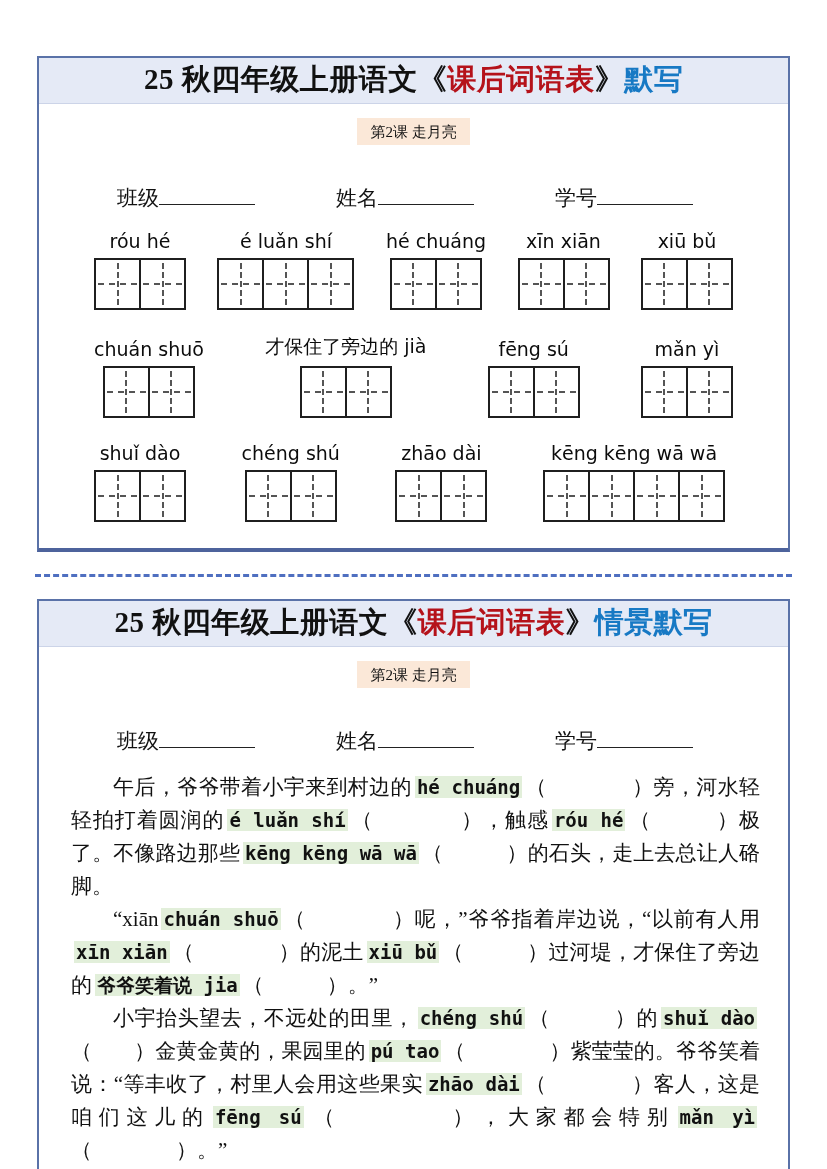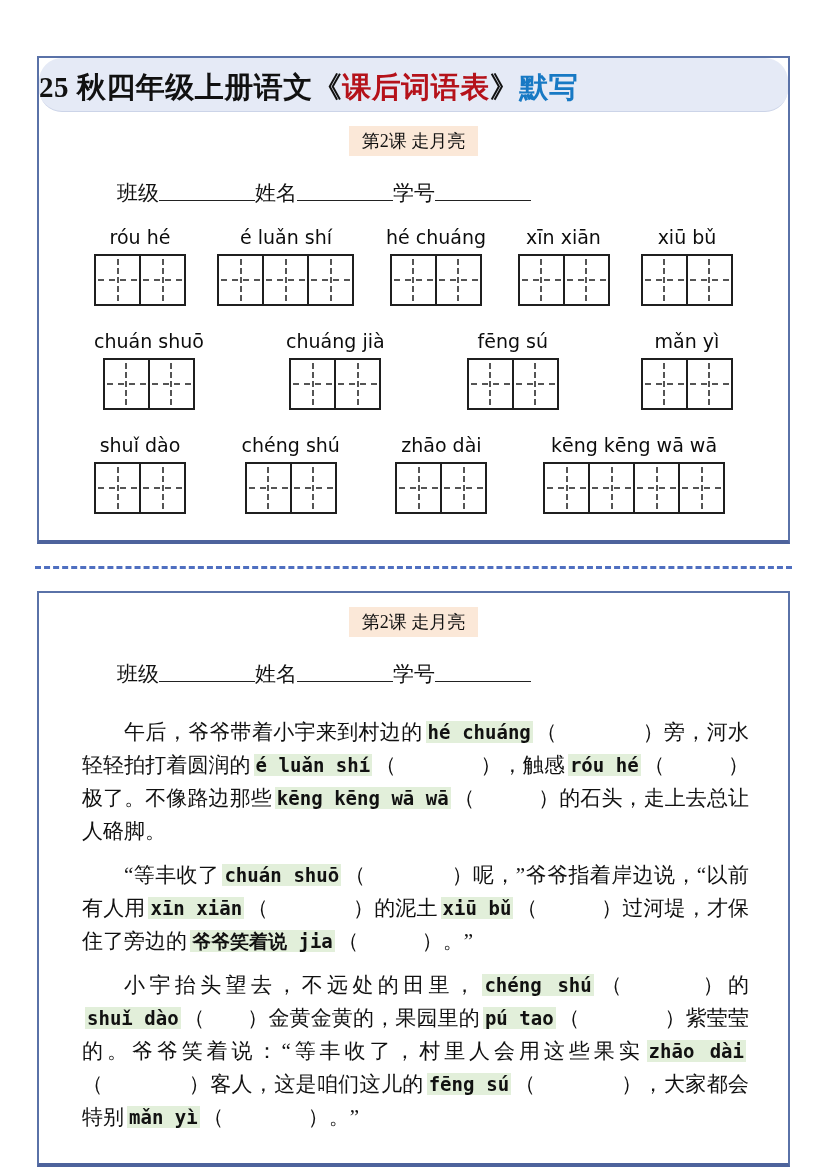--- a/index.html
+++ b/index.html
@@ -11,33 +11,32 @@
   .page{width:827px;height:1169px;position:relative;}
   .box{
     margin:0 37px;background:#fff;
     border:2px solid var(--border-blue,#5a72a8);
     border-bottom:4px solid var(--border-blue-dark,#4d639c);
   }
   #box1{margin-top:56px;}
   #box2{margin-top:22px;}
   .band{
     background:var(--band,#e5eaf6);
-    padding:12px 0 6px;
+    text-align:center;padding:4px 0 6px;
     border-bottom:1px solid #ccd4e8;
-    border-radius:23px;
   }
   .title{margin:0;font-size:29px;font-weight:bold;letter-spacing:.5px;line-height:1.2;}
   .title .red{color:var(--accent-red,#b5121a);}
   .title .blue{color:var(--accent-blue,#1779c4);}
   .subtitle{
-    display:table;margin:14px auto 0;
+    display:table;margin:14px auto 16px;
     background:var(--subtitle-band,#fbe8d8);
-    font-size:18px;padding:5px 13px 4px;line-height:1.2;
-  }
-  .fields{display:flex;justify-content:flex-start;padding:22px 95px 0 78px;font-size:21px;}
+    font-size:15px;padding:5px 13px 4px;line-height:1.2;
+  }
+  .fields{display:flex;justify-content:space-between;padding:22px 95px 0 78px;font-size:21px;}
   .field{white-space:nowrap;}
   .field .blank{
     display:inline-block;width:96px;height:1.02em;
     border-bottom:1.6px solid #222;vertical-align:baseline;
   }
   
   .word-rows{padding:18px 55px 26px;}
   .word-row{display:flex;justify-content:space-between;align-items:flex-end;margin-top:24px;}
   .word-row:first-child{margin-top:0;}
   .word-row.row3{padding-right:8px;}
@@ -54,21 +53,21 @@
     border-left:2px dashed #555;margin-left:-1px;
   }
   .cell::after{
     content:"";position:absolute;top:50%;left:2px;right:2px;
     border-top:2px dashed #555;margin-top:-1px;
   }
   
   .cutline{margin:22px 35px 0;border-top:3px dashed #4f6fc0;height:0;}
   
   .passage{padding:16px 28px 18px 32px;font-size:21px;line-height:33px;text-align:justify;}
-  .para{margin:11px;text-indent:2em;}
+  .para{margin:0;text-indent:2em;}
   .py{
     font-family:"DejaVu Sans Mono","Liberation Mono",monospace;
     font-weight:bold;font-size:19px;
     background:var(--highlight,#e2efda);
     padding:0 2px;margin:0 3px;white-space:nowrap;
   }
 </style>
 </head>
 <body>
 
@@ -125,21 +124,21 @@
         </div>
         <div class="word-row">
           <div class="word-group">
             <div class="pinyin-label">chuán shuō</div>
             <div class="grid">
               <div class="cell"></div>
               <div class="cell"></div>
             </div>
           </div>
           <div class="word-group">
-            <div class="pinyin-label">chuáng jià</div>
+            <div class="pinyin-label">才保住了旁边的 jià</div>
             <div class="grid">
               <div class="cell"></div>
               <div class="cell"></div>
             </div>
           </div>
           <div class="word-group">
             <div class="pinyin-label">fēng sú</div>
             <div class="grid">
               <div class="cell"></div>
               <div class="cell"></div>
@@ -184,26 +183,29 @@
               <div class="cell"></div>
             </div>
           </div>
         </div>
       </div>
   </section>
 
   <div class="cutline"></div>
 
   <section class="box" id="box2">
+    <header class="band">
+      <h1 class="title"><span>25 秋四年级上册语文</span><span>《</span><span class="red">课后词语表</span><span>》</span><span class="blue">情景默写</span></h1>
+    </header>
     <div class="subtitle">第2课 走月亮</div>
     <div class="fields">
         <div class="field"><span>班级</span><span class="blank"></span></div>
         <div class="field"><span>姓名</span><span class="blank"></span></div>
         <div class="field"><span>学号</span><span class="blank"></span></div>
       </div>
     <div class="passage">
         <p class="para"><span>午后，爷爷带着小宇来到村边的</span><span class="py">hé chuáng</span><span>（　　　　）旁，河水轻轻拍打着圆润的</span><span class="py">é luǎn shí</span><span>（　　　　），触感</span><span class="py">róu hé</span><span>（　　　）极了。不像路边那些</span><span class="py">kēng kēng wā wā</span><span>（　　　）的石头，走上去总让人硌脚。</span></p>
-        <p class="para"><span>“等丰收了</span><span class="py">chuán shuō</span><span>（　　　　）呢，”爷爷指着岸边说，“以前有人用</span><span class="py">xīn xiān</span><span>（　　　　）的泥土</span><span class="py">xiū bǔ</span><span>（　　　）过河堤，才保住了旁边的</span><span class="py">爷爷笑着说 jia</span><span>（　　　）。”</span></p>
+        <p class="para"><span>“xiān</span><span class="py">chuán shuō</span><span>（　　　　）呢，”爷爷指着岸边说，“以前有人用</span><span class="py">xīn xiān</span><span>（　　　　）的泥土</span><span class="py">xiū bǔ</span><span>（　　　）过河堤，才保住了旁边的</span><span class="py">爷爷笑着说 jia</span><span>（　　　）。”</span></p>
         <p class="para"><span>小宇抬头望去，不远处的田里，</span><span class="py">chéng shú</span><span>（　　　）的</span><span class="py">shuǐ dào</span><span>（　　）金黄金黄的，果园里的</span><span class="py">pú tao</span><span>（　　　　）紫莹莹的。爷爷笑着说：“等丰收了，村里人会用这些果实</span><span class="py">zhāo dài</span><span>（　　　　）客人，这是咱们这儿的</span><span class="py">fēng sú</span><span>（　　　　），大家都会特别</span><span class="py">mǎn yì</span><span>（　　　　）。”</span></p>
       </div>
   </section>
 
 </div>
 
 </body></html>

